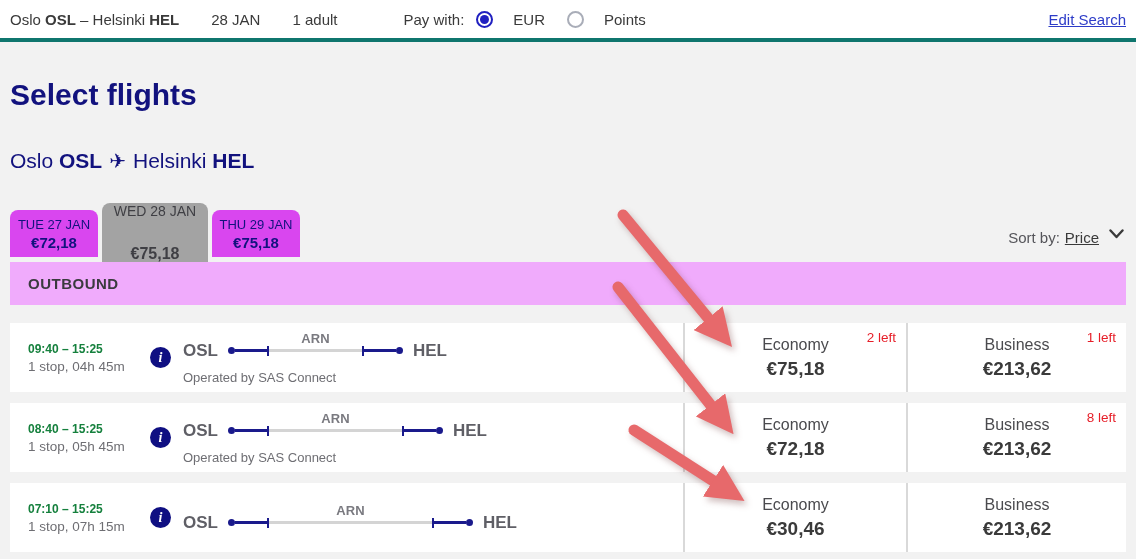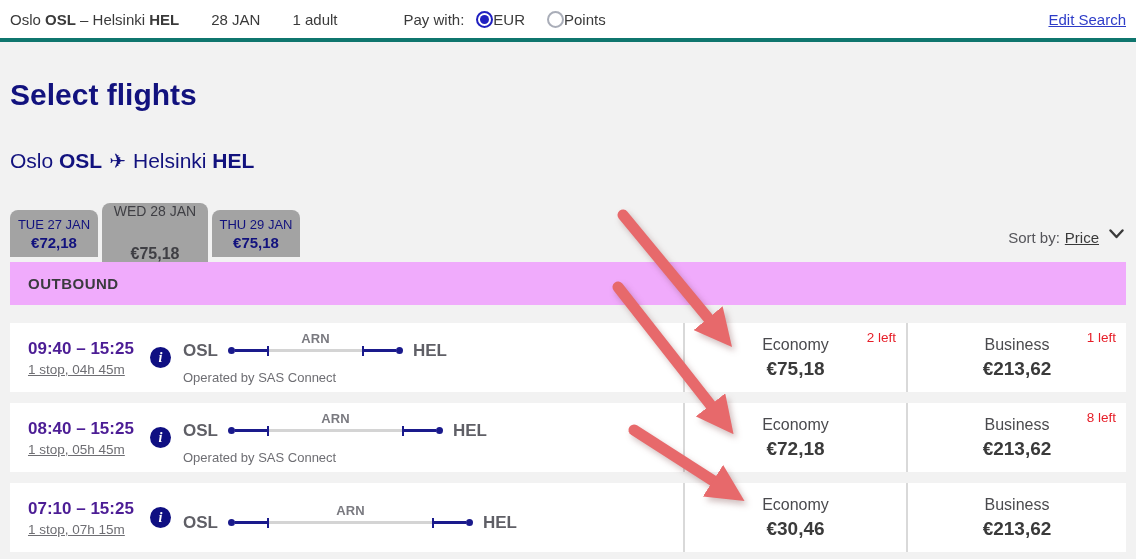--- a/index.html
+++ b/index.html
@@ -19,21 +19,21 @@
     border-bottom: 4px solid #0f766e;
     display: flex; align-items: center;
     padding: 0 10px; font-size: 15px;
   }
   .tb-route { margin-right: 32px; white-space: nowrap; }
   .tb-route b, .rh b { font-weight: bold; }
   .tb-date { margin-right: 32px; }
   .tb-pax { margin-right: 66px; }
   .paywith { display: flex; align-items: center; gap: 8px; }
   .paywith .pw-label { margin-right: 4px; }
-  .radio-opt { display: flex; align-items: flex-end; gap: 0; margin-right: 14px; cursor: pointer; }
+  .radio-opt { display: flex; align-items: flex-end; gap: 20px; margin-right: 14px; cursor: pointer; }
   .radio { width: 17px; height: 17px; border-radius: 50%; background: #fff; position: relative; flex: 0 0 auto; }
   .radio.on { border: 2px solid #2020c0; }
   .radio.on::after {
     content: ""; position: absolute; left: 2px; top: 2px;
     width: 9px; height: 9px; border-radius: 50%; background: #2020c0;
   }
   .radio.off { border: 2px solid #a9adb8; }
   .edit-search {
     margin-left: auto; color: #2d3cc8; text-decoration: underline;
     font-size: 15px; cursor: pointer;
@@ -47,21 +47,21 @@
   }
   .rh {
     margin-top: 37px; font-size: 21px; color: #12127e;
   }
   .plane { display: inline-block; margin: 0 7px; font-size: 20px; color: #12127e; }
 
   
   .tabs-row { margin-top: 30px; height: 59px; display: flex; align-items: flex-end; position: relative; }
   .tab {
     width: 88px; height: 47px; margin-right: 4px; margin-bottom: 5px;
-    background: #a3a3a3; color: #12127e;
+    background: #d946ef; color: #12127e;
     border-radius: 8px 8px 0 0;
     display: flex; flex-direction: column; align-items: center; justify-content: center;
     cursor: pointer;
   }
   .tab .day { font-size: 13px; }
   .tab .tprice { font-size: 15px; font-weight: bold; margin-top: 2px; }
   .tab.selected {
     width: 106px; height: 59px; margin-bottom: 0;
     background: #a3a3a3; color: #3f3f44; gap: 24px;
   }
@@ -77,22 +77,22 @@
     display: flex; align-items: center; padding-left: 18px;
     font-size: 15px; font-weight: bold; letter-spacing: 0.5px; color: #3a3a3e;
   }
 
   
   .rows { margin-top: 18px; }
   .frow { display: flex; gap: 2px; background: #d9d9d9; height: 69px; margin-bottom: 11px; }
   .cell { background: #fff; }
   .cell.details { flex: 1; display: flex; align-items: center; padding-left: 18px; }
   .time-block { width: 122px; }
-  .times { font-size: 17px; font-weight: bold; color: #4c1d95; }
-  .stops { font-size: 13.5px; color: #6e6e73; margin-top: 3px; text-decoration: underline; }
+  .times { font-size: 12px; font-weight: bold; color: #15803d; }
+  .stops { font-size: 13.5px; color: #6e6e73; margin-top: 3px; }
   .info-icon {
     width: 21px; height: 21px; border-radius: 50%;
     background: #0f0f82; color: #fff;
     font-family: "Liberation Serif", serif; font-weight: bold; font-style: italic;
     font-size: 14px; line-height: 21px; text-align: center;
     margin-right: 12px; cursor: pointer; flex: 0 0 auto;
   }
   .route-block { padding-top: 10px; }
   .route-top { display: flex; align-items: center; }
   .code { font-size: 17px; font-weight: bold; color: #5f5f66; }

